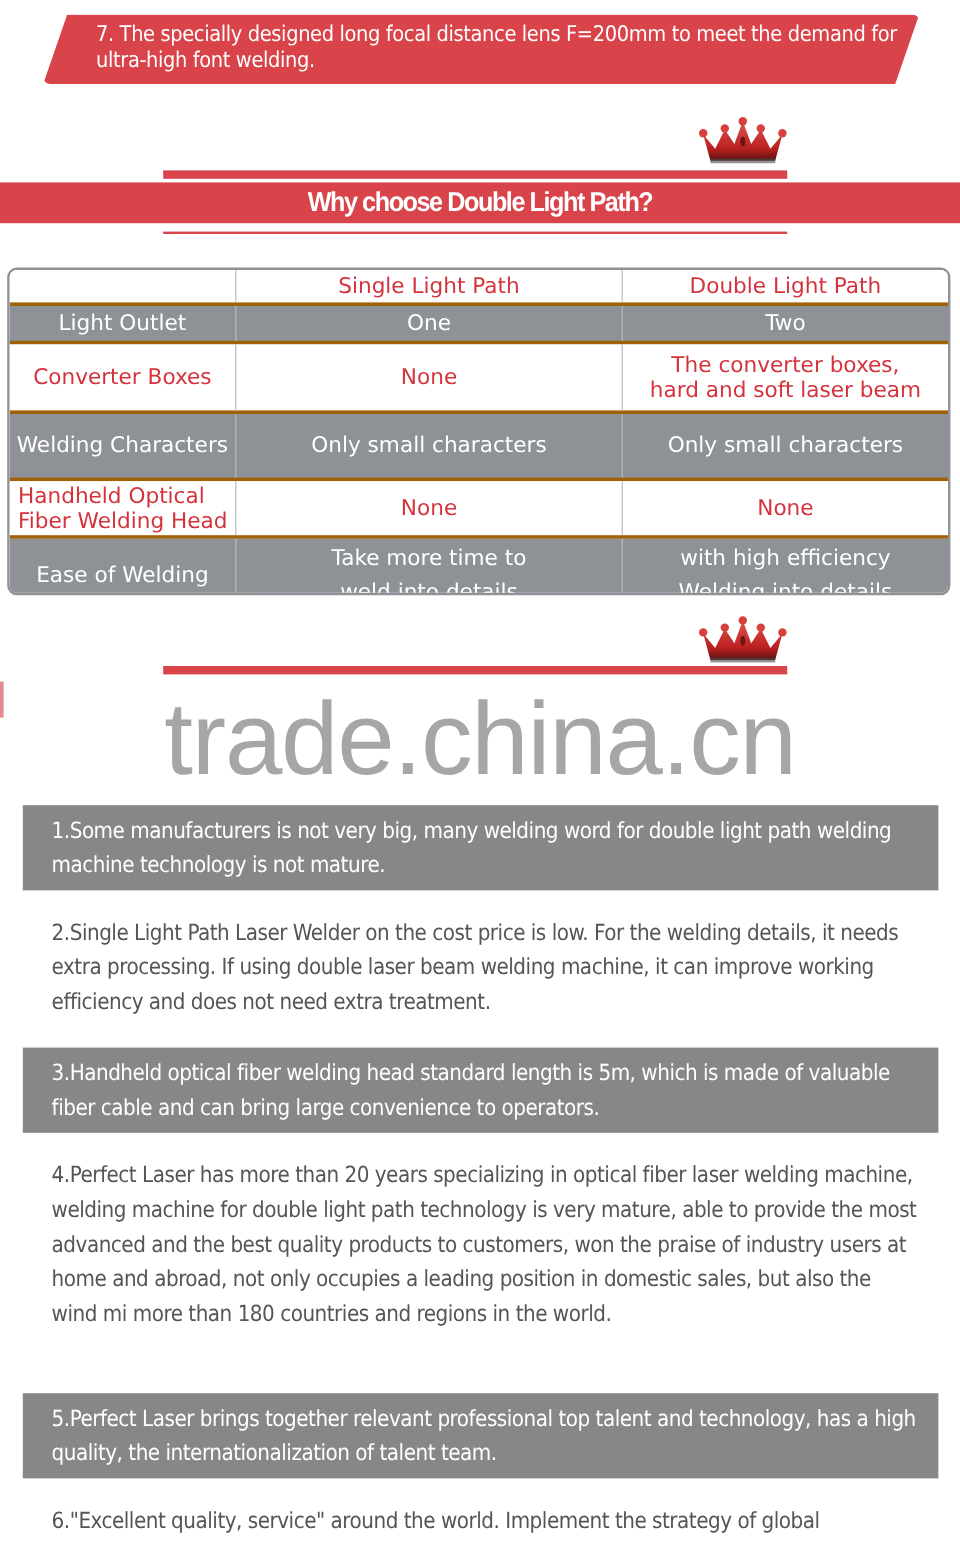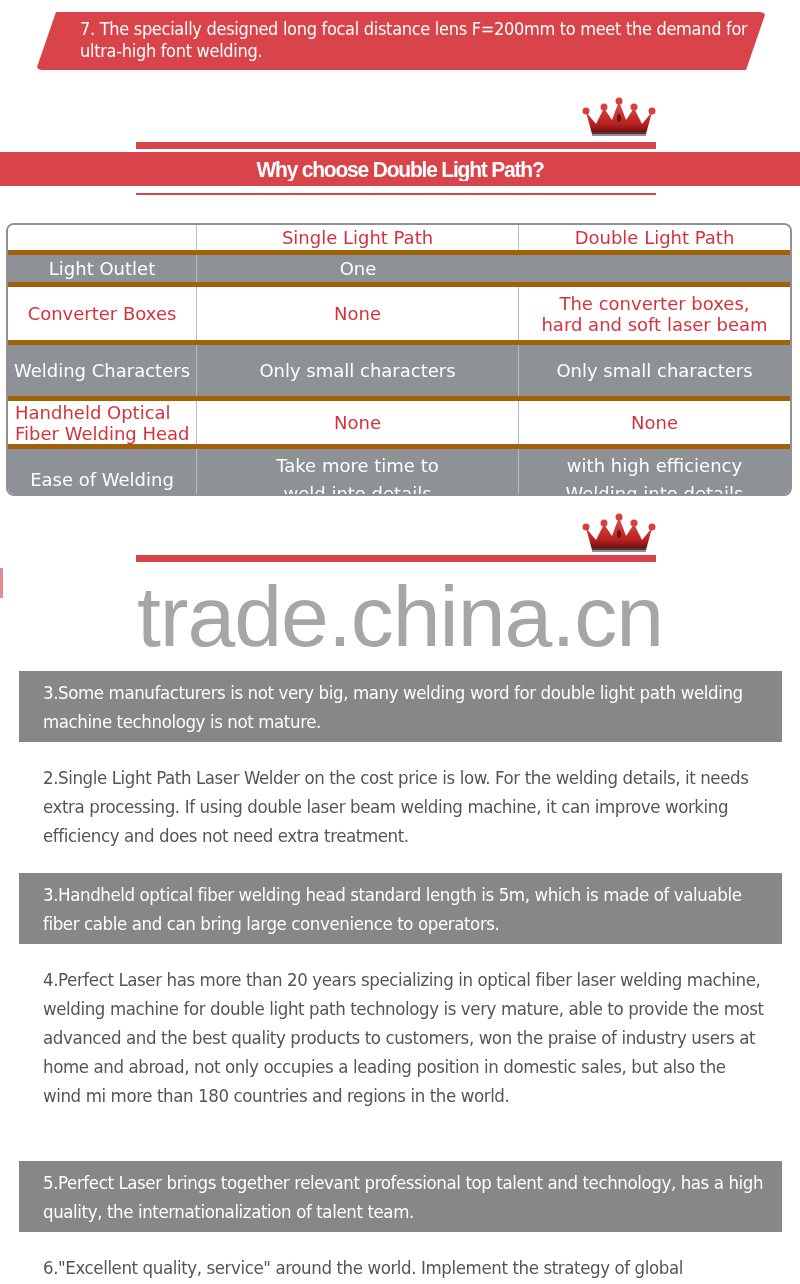--- a/index.html
+++ b/index.html
@@ -33,21 +33,21 @@
       font-family: "Liberation Sans", sans-serif; letter-spacing: -1.2px;
       transform: scaleY(1.08);
     }
     .sec-line-bottom { position: absolute; left: 136px; top: 193px; width: 520px; height: 2px; background: #d9434a; }
 
     
     .cmp-table {
       position: absolute; left: 6px; top: 223px; width: 786px; height: 273px;
       border: 2px solid #8e9296; border-radius: 8px; overflow: hidden; background: #fff;
     }
-    .cmp-row { display: flex; width: 100%; border-bottom: 5px solid #a16207; }
+    .cmp-row { display: flex; width: 100%; border-bottom: 3px solid #a16207; }
     .cmp-row:last-child { border-bottom: none; }
     .cmp-row.gray { background: #8e9296; }
     .cmp-row.white { background: #fff; }
     .cmp-cell {
       display: flex; align-items: center; justify-content: center; text-align: center;
       font-size: 18px; line-height: 21px; padding: 0 4px;
       border-right: 1px solid #b9bcbf;
       font-family: "DejaVu Sans", sans-serif;
     }
     .cmp-cell:last-child { border-right: none; }
@@ -123,20 +123,21 @@
 
 <div class="cmp-table">
   <div class="cmp-row white r-head">
     <div class="cmp-cell c0"></div>
     <div class="cmp-cell c1">Single Light Path</div>
     <div class="cmp-cell c2">Double Light Path</div>
   </div>
   <div class="cmp-row gray r1">
     <div class="cmp-cell c0">Light Outlet</div>
     <div class="cmp-cell c1">One</div>
+    <div class="cmp-cell c2">Two</div>
   </div>
   <div class="cmp-row white r2">
     <div class="cmp-cell c0">Converter Boxes</div>
     <div class="cmp-cell c1">None</div>
     <div class="cmp-cell c2 cell-multiline">
       <span>The converter boxes,</span>
       <span>hard and soft laser beam</span>
     </div>
   </div>
   <div class="cmp-row gray r3">
@@ -182,18 +183,18 @@
     <circle cx="72" cy="15" r="3.5" fill="#d8403e"></circle>
     <ellipse cx="39" cy="22" rx="2" ry="4" fill="#6a1414"></ellipse>
     <rect x="12" y="36" width="54" height="4" fill="#4a4a4a" opacity="0.6"></rect>
   </svg>
 </div>
 <div class="sec2-line"></div>
 <div class="left-red-mark"></div>
 
 <div class="watermark">trade.china.cn</div>
 
-<div class="para gray p1">3.Some manufacturers is not very big, many welding word for double light path welding machine technology is not mature.</div>
+<div class="para gray p1">1.Some manufacturers is not very big, many welding word for double light path welding machine technology is not mature.</div>
 <div class="para plain p2">2.Single Light Path Laser Welder on the cost price is low. For the welding details, it needs extra processing. If using double laser beam welding machine, it can improve working efficiency and does not need extra treatment.</div>
 <div class="para gray p3">3.Handheld optical fiber welding head standard length is 5m, which is made of valuable fiber cable and can bring large convenience to operators.</div>
 <div class="para plain p4">4.Perfect Laser has more than 20 years specializing in optical fiber laser welding machine, welding machine for double light path technology is very mature, able to provide the most advanced and the best quality products to customers, won the praise of industry users at home and abroad, not only occupies a leading position in domestic sales, but also the wind mi more than 180 countries and regions in the world.</div>
 <div class="para gray p5">5.Perfect Laser brings together relevant professional top talent and technology, has a high quality, the internationalization of talent team.</div>
 <div class="para plain p6">6."Excellent quality, service" around the world. Implement the strategy of global</div>
 
 </body></html>

